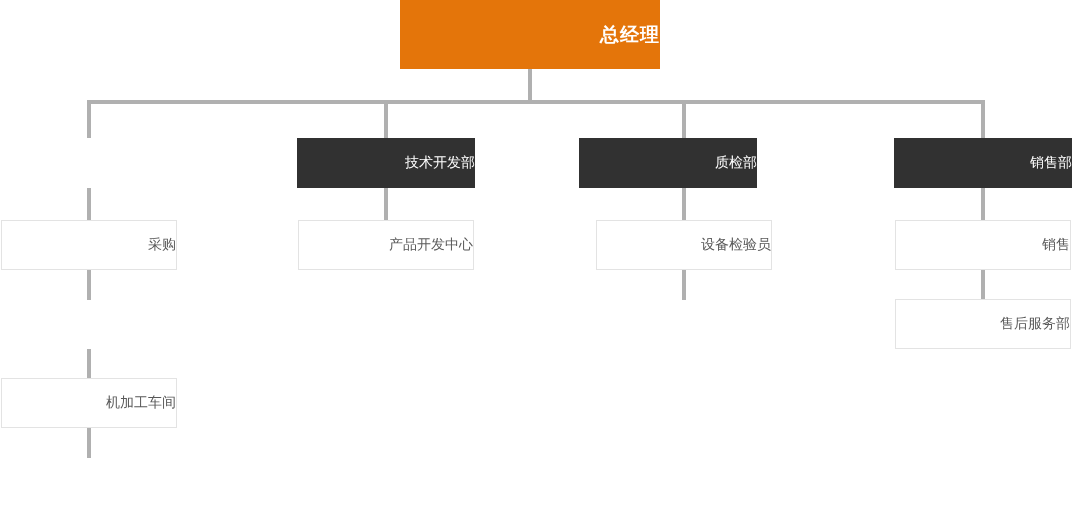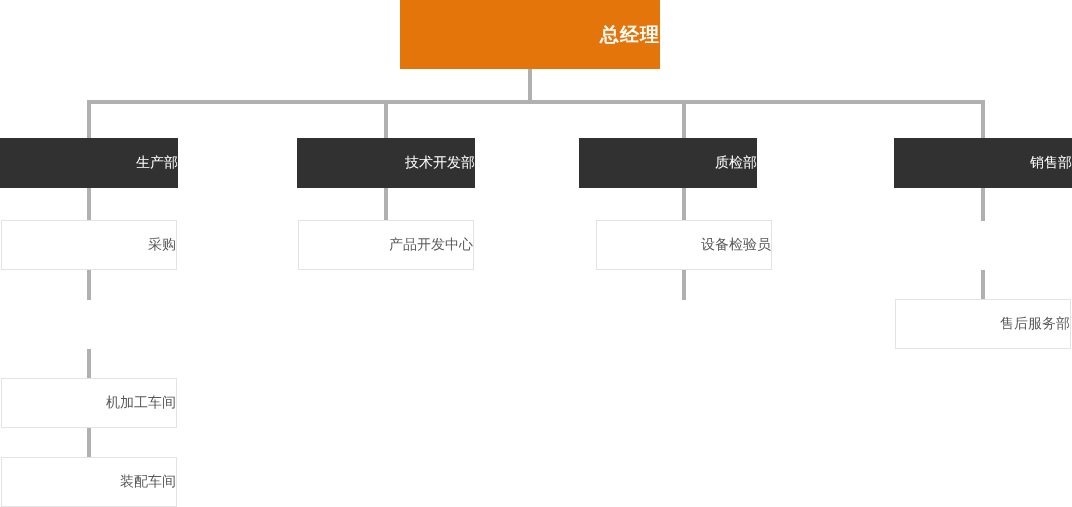--- a/index.html
+++ b/index.html
@@ -96,48 +96,45 @@
   <div class="conn v" style="left:87px; top:428px; height:30px;"></div>
 
   <div class="conn v" style="left:682px; top:270px; height:30px;"></div>
 
   <div class="conn v" style="left:981px; top:270px; height:30px;"></div>
 
   <div class="node root">
     <span>总经理</span>
   </div>
 
-  <div class="node dept c1">
-    <span>生产部</span>
-  </div>
   <div class="node dept c2">
     <span>技术开发部</span>
   </div>
   <div class="node dept c3">
     <span>质检部</span>
   </div>
   <div class="node dept c4">
     <span>销售部</span>
   </div>
 
   <div class="node sub c1 r1">
     <span>采购</span>
   </div>
   <div class="node sub c1 r3">
     <span>机加工车间</span>
   </div>
-  <div class="node sub c1 r4">
-    <span>装配车间</span>
-  </div>
 
   <div class="node sub c2 r1">
     <span>产品开发中心</span>
   </div>
 
   <div class="node sub c3 r1">
     <span>设备检验员</span>
   </div>
 
+  <div class="node sub c4 r1">
+    <span>销售</span>
+  </div>
   <div class="node sub c4 r2">
     <span>售后服务部</span>
   </div>
 
 </div>
 
 </body></html>

